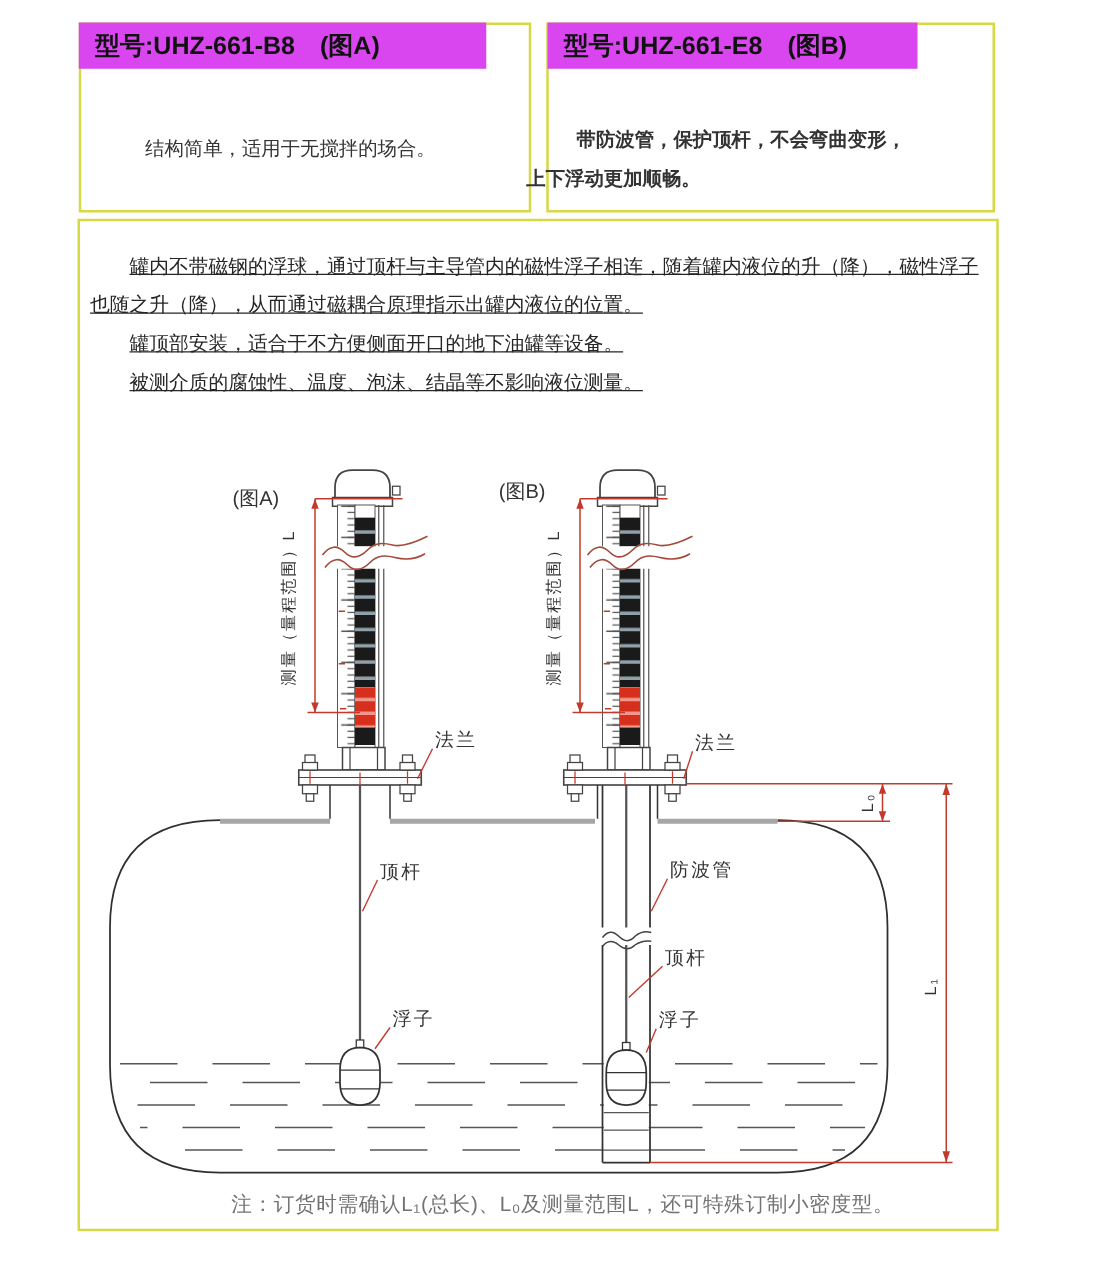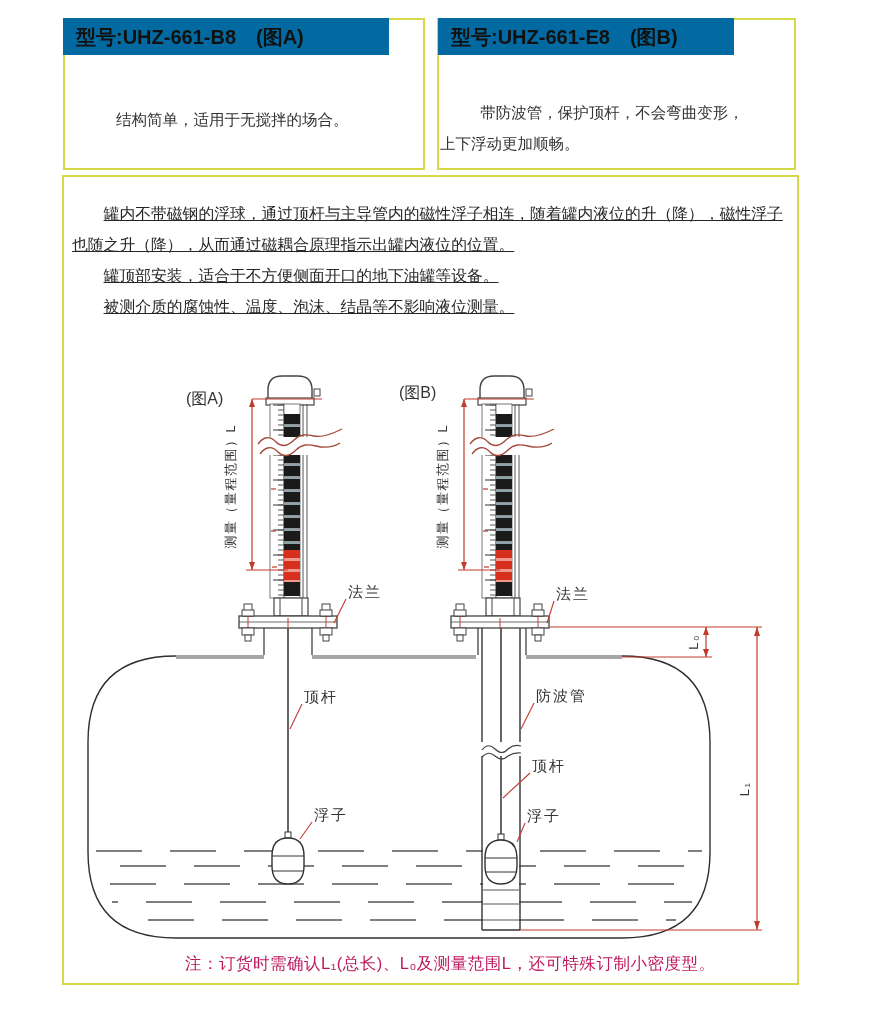--- a/index.html
+++ b/index.html
@@ -2,35 +2,35 @@
 <html><head>
 <meta charset="utf-8">
 <style>
   html,body{margin:0;padding:0;background:#ffffff;}
   #page{position:relative;width:880px;height:1020px;background:#fff;overflow:hidden;
         font-family:"Liberation Sans","DejaVu Sans",sans-serif;}
   
   .cell{position:absolute;border:2px solid #d5d945;background:#fff;}
   .cell-left{left:63px;top:18px;width:358px;height:148px;}
   .cell-right{left:437px;top:18px;width:355px;height:148px;}
-  .hdr{position:absolute;background:#0369a1;color:#111;font-weight:bold;
+  .hdr{position:absolute;background:#d946ef;color:#111;font-weight:bold;
        font-size:20px;line-height:29px;padding:5px 0 3px 13px;}
   .hdr-left{left:63px;top:18px;width:313px;}
   .hdr-right{left:438px;top:18px;width:283px;}
   .desc{position:absolute;font-size:15.5px;color:#333;line-height:31px;}
   .desc-left{left:116px;top:104px;width:300px;}
-  .desc-right{left:440px;top:97px;width:314px;text-indent:2.6em;}
+  .desc-right{left:421px;top:97px;width:314px;text-indent:2.6em;font-weight:bold;}
   
   .main-box{position:absolute;left:62px;top:175px;width:733px;height:806px;
             border:2px solid #d5d945;background:#fff;}
   .body-text{position:absolute;left:72px;top:198px;width:716px;font-size:15.8px;
              line-height:31px;color:#262626;text-decoration:underline;}
   .body-text div{text-indent:2em;}
   .note{position:absolute;left:185px;top:953px;width:600px;font-size:16.5px;
-        color:#be185d;letter-spacing:0.5px;}
+        color:#737373;letter-spacing:0.5px;}
   svg{position:absolute;left:0;top:0;}
   svg text{font-family:"Liberation Sans","DejaVu Sans",sans-serif;}
   .lbl{font-size:15px;fill:#333;letter-spacing:2px;}
   .fig{font-size:16px;fill:#333;}
   .dimtxt{font-size:13px;fill:#333;letter-spacing:1.5px;}
 </style>
 </head>
 <body>
 
 <div id="page">

